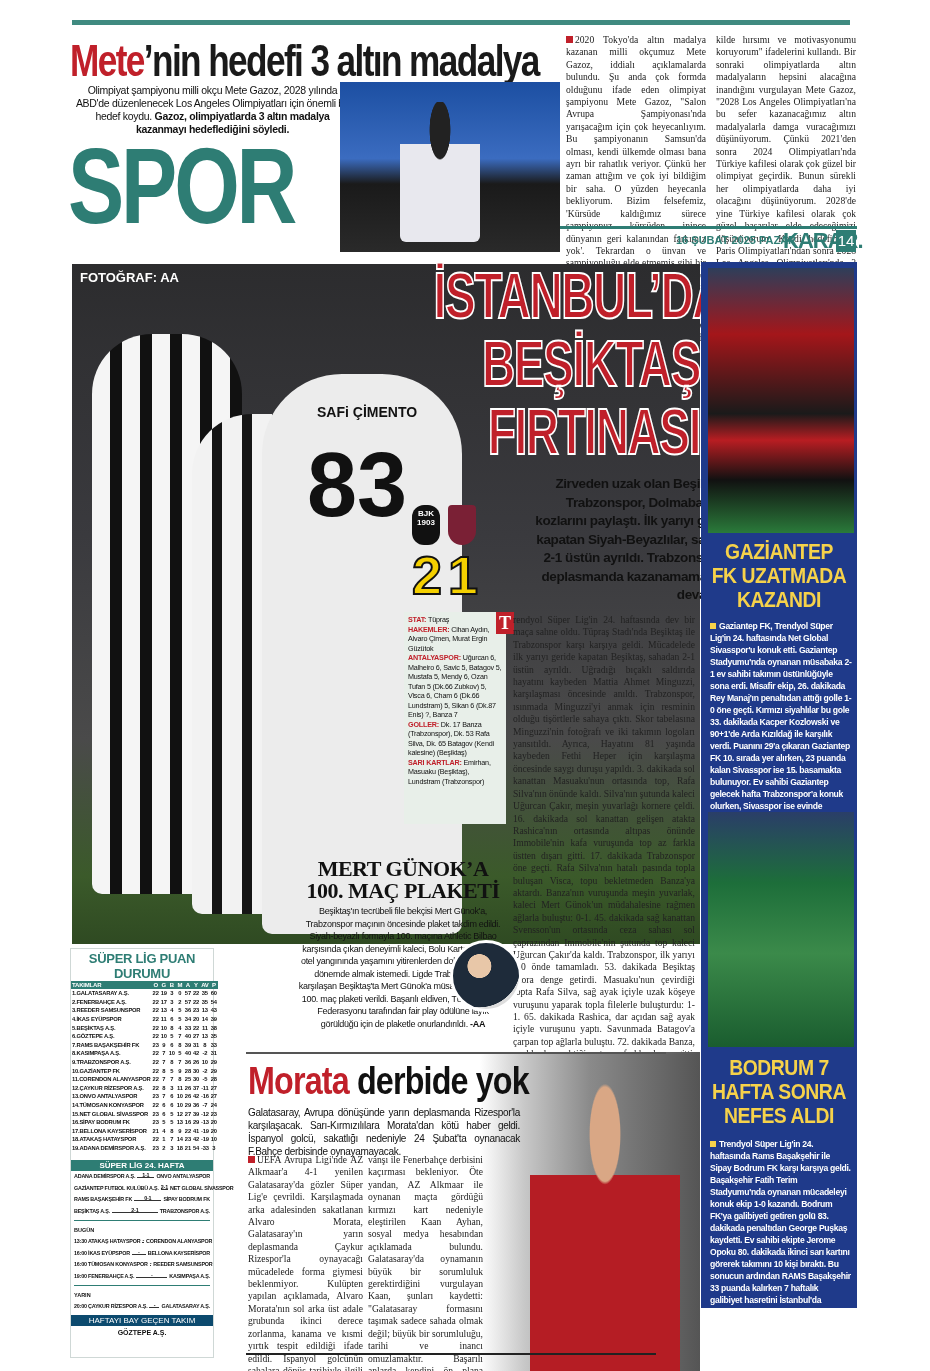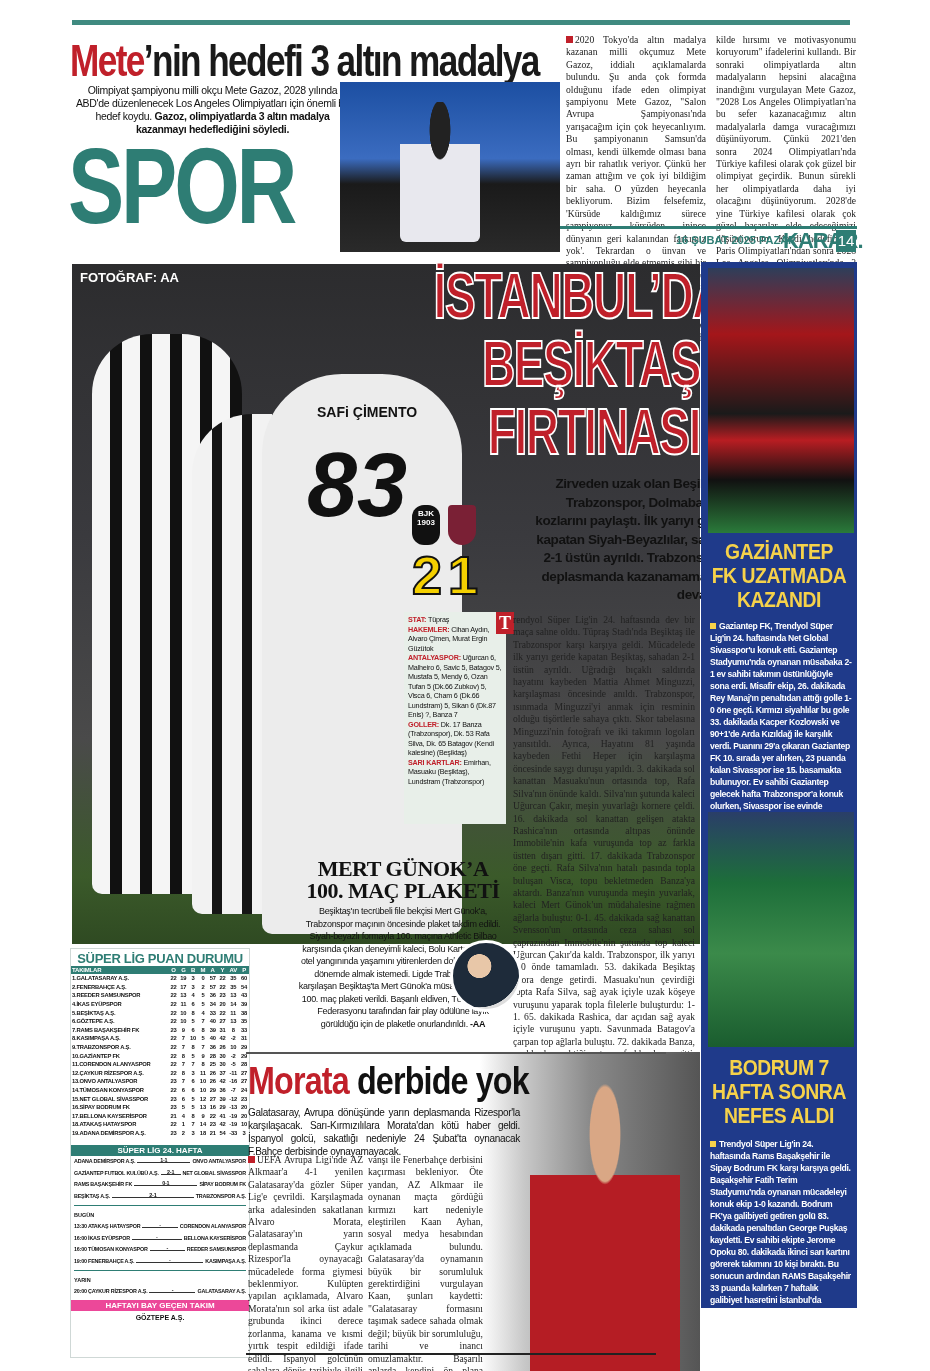--- a/index.html
+++ b/index.html
@@ -23,21 +23,21 @@
 
   .date-bar { left:676px; top:234px; font-size:11px; font-weight:bold; color:#2e7d74; }
   .karar { left:783px; top:228px; font-size:22px; font-weight:bold; color:#2e7d74; letter-spacing:-1px; }
   .page-no { left:836px; top:230px; width:20px; height:22px; background:#2e7d74; color:#fff; font-size:15px; text-align:center; line-height:22px; }
 
   
   .main-photo { left:72px; top:264px; width:628px; height:680px; background:linear-gradient(180deg,#2c2c2e 0%,#3a3a3e 40%,#4a4a4a 70%,#3b5a2a 90%,#2f4a22 100%); overflow:hidden; }
   .player1 { position:absolute; left:20px; top:70px; width:150px; height:560px; background:repeating-linear-gradient(90deg,#f5f5f5 0 18px,#111 18px 30px); border-radius:60px 60px 10px 10px; }
   .player2 { position:absolute; left:120px; top:150px; width:170px; height:500px; background:repeating-linear-gradient(90deg,#f2f2f2 0 20px,#151515 20px 30px); border-radius:60px 60px 10px 10px; }
   .player3 { position:absolute; left:190px; top:110px; width:200px; height:560px; background:#ececec; border-radius:80px 80px 10px 10px; }
-  .jersey-no { position:absolute; left:235px; top:170px; font-size:90px; font-weight:bold; color:#111;font-style:italic; }
+  .jersey-no { position:absolute; left:235px; top:170px; font-size:90px; font-weight:bold; color:#111; }
   .sponsor { position:absolute; left:245px; top:140px; font-size:14px; font-weight:bold; color:#111; }
   .photo-credit { left:80px; top:270px; font-size:13px; font-weight:bold; color:#fff; }
 
   .big-headline { left:330px; top:262px; width:370px; font-weight:bold; color:#c0202a; font-size:64px; line-height:68px; text-align:right; letter-spacing:-2px; transform:scaleX(0.72); transform-origin:right top; -webkit-text-stroke:2px #fff; }
   .intro { left:480px; top:475px; width:215px; font-size:13.5px; font-weight:bold; line-height:18.5px; text-align:right; letter-spacing:-0.4px; color:#111;margin-left:48px; }
 
   .score-box { left:410px; top:505px; width:68px; height:100px; }
   .logo-bjk { position:absolute; left:2px; top:0; width:28px; height:40px; background:#111; border-radius:12px; color:#fff; font-size:8px; text-align:center; font-weight:bold; padding-top:4px; }
   .logo-ts { position:absolute; left:38px; top:0; width:28px; height:40px; background:#7a2035; border-radius:4px 4px 14px 14px; }
   .score-num { position:absolute; top:42px; font-size:54px; font-weight:bold; color:#f4d000; -webkit-text-stroke:2px #111; line-height:56px; }
@@ -55,33 +55,33 @@
 
   
   .right-col { left:701px; top:262px; width:156px; height:1046px; background:#1f3a8a; }
   .rc-photo1 { left:708px; top:268px; width:146px; height:265px; background:linear-gradient(180deg,#2e3e5a 0%,#a4161a 25%,#1a1a1a 55%,#b81d22 65%,#111 80%,#2a7a3a 100%); }
   .rc-title { left:701px; width:156px; text-align:center; color:#f6d24a; font-weight:bold; font-size:22px; line-height:24px; letter-spacing:-0.5px; transform:scaleX(0.88); }
   .rc-text { left:710px; width:142px; color:#fff; font-size:8.6px; line-height:12px; font-weight:bold; letter-spacing:-0.3px; }
   .rc-bullet { display:inline-block; width:6px; height:6px; background:#f6d24a; margin-right:3px; }
   .rc-photo2 { left:708px; top:812px; width:146px; height:235px; background:linear-gradient(180deg,#2a3e68 0%,#1d6e3a 30%,#3b8a4a 60%,#1a5d2f 100%); }
 
   
-  .standings { left:70px; top:948px; width:180px; height:410px; border:1px solid #cfd8d6; background:#fff; }
+  .standings { left:70px; top:948px; width:144px; height:410px; border:1px solid #cfd8d6; background:#fff; }
   .st-title { text-align:center; font-size:13px; font-weight:bold; color:#2e7d74; padding-top:2px; letter-spacing:-0.3px; }
   table.st { width:100%; border-collapse:collapse; font-size:5.8px; font-weight:bold; letter-spacing:-0.2px; }
   table.st th { background:#2e7d74; color:#fff; font-size:6px; padding:1px 1px; text-align:center; }
   table.st th:first-child { text-align:left; }
   table.st td { padding:0 1px; height:8.6px; text-align:center; white-space:nowrap; }
   table.st td:first-child { text-align:left; }
   .week-title { background:#2e7d74; color:#fff; text-align:center; font-size:8px; font-weight:bold; padding:1px 0; margin-top:8px; }
   .fx { display:flex; justify-content:space-between; font-size:5.4px; font-weight:bold; padding:0 3px; height:11.5px; line-height:11.5px; letter-spacing:-0.2px; white-space:nowrap; }
   .fx .mid { flex:1; text-align:center; border-bottom:1px solid #333; height:7px; margin:0 2px; line-height:8px; }
   .fx-label { font-size:5.5px; font-weight:bold; padding:3px 3px 0; height:12px; }
   .divider-line { height:1px; background:#2e7d74; margin:3px 3px; }
-  .bay-title { background:#ec4899; color:#fff; text-align:center; font-size:8px; font-weight:bold; padding:1px 0; margin-top:2px; }
+  .bay-title { background:#0c4a6e; color:#fff; text-align:center; font-size:8px; font-weight:normal; padding:1px 0; margin-top:2px; }
   .bay-team { text-align:center; font-size:7px; font-weight:bold; padding:3px 0; }
 
   
   .morata-rule { left:246px; top:1052px; width:420px; height:2px; background:#555; }
   .morata-headline { left:248px; top:1060px; font-size:38px; font-weight:bold; letter-spacing:-1px; transform:scaleX(0.85); transform-origin:left top; white-space:nowrap; }
   .morata-headline .red { color:#c0202a; }
   .morata-deck { left:248px; top:1106px; width:272px; font-size:10px; line-height:13px; text-align:justify; letter-spacing:-0.3px; }
   .morata-photo { left:480px; top:1052px; width:220px; height:319px; background:linear-gradient(90deg,#fff 0%,#c8c8c8 20%,#8a8a8a 50%,#555 100%); }
   .morata-figure { position:absolute; left:50px; top:30px; width:150px; height:290px; background:radial-gradient(ellipse at 50% 18%, #d9a785 0 14%, transparent 15%), linear-gradient(180deg, transparent 32%, #b51d24 32% 100%); border-radius:40px 40px 0 0; }
   .morata-text1 { left:248px; top:1154px; width:115px; }

